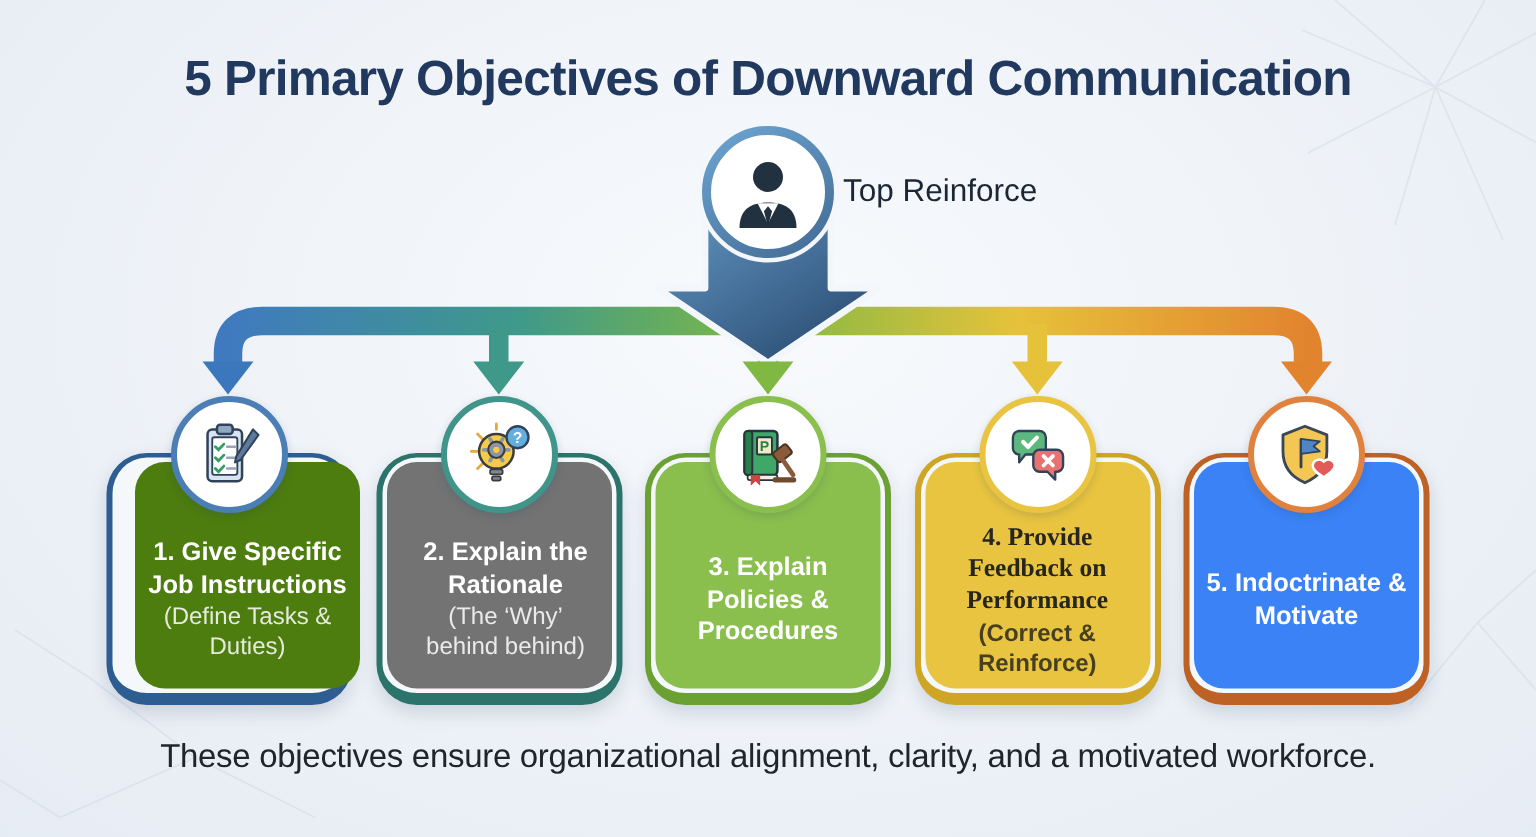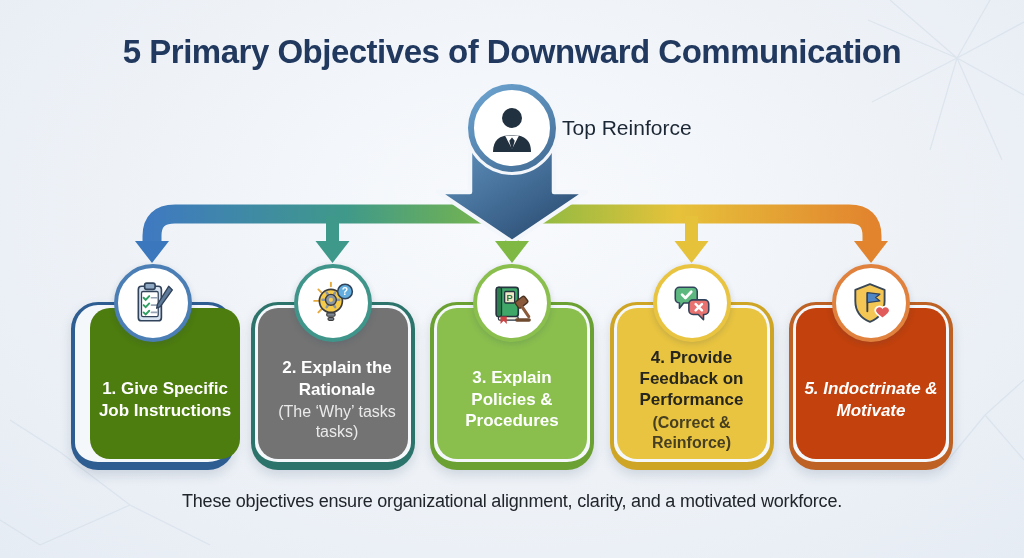--- a/index.html
+++ b/index.html
@@ -33,21 +33,21 @@
   .card-title{font-size:17px;font-weight:bold;line-height:1.26;}
   .card-sub{font-size:16px;line-height:1.24;margin-top:2px;}
   .card-circle{
     position:absolute;top:0;left:50%;transform:translateX(-50%);
     width:70px;height:70px;border-radius:50%;background:#ffffff;
     border:4px solid #999;display:flex;align-items:center;justify-content:center;
     box-shadow:0 2px 6px rgba(35,60,95,0.18);z-index:2;
   }
   .footer-text{
     position:absolute;top:491px;left:0;width:100%;text-align:center;
-    font-size:18px;font-weight:500;color:#20242b;letter-spacing:-0.2px;
+    font-size:22px;font-weight:500;color:#20242b;letter-spacing:-0.2px;
   }
 </style>
 </head>
 <body>
 
 <div class="stage">
 
   <svg class="bg-decor" width="1024" height="558" viewBox="0 0 1024 558">
     <g stroke="#cfdae6" stroke-width="1.2" opacity="0.55" fill="none">
       <path d="M957 58 L890 0 M957 58 L990 0 M957 58 L1024 22 M957 58 L1024 95 M957 58 L1002 160 M957 58 L930 150 M957 58 L872 102 M957 58 L868 20"></path>
@@ -116,20 +116,21 @@
           <path d="M20.5 24 h5.5" stroke="#97a4b5" stroke-width="1.6"></path>
           <path d="M13 31 l2 2 3.4-3.6" stroke="#2f9e62" stroke-width="1.8"></path>
           <path d="M20.5 31 h5.5" stroke="#97a4b5" stroke-width="1.6"></path>
         </g>
         <polygon points="37,6 40.5,9.5 29,25.5 25.5,27 26.3,23.2" fill="#5e7a9a" stroke="#31435a" stroke-width="1.3" stroke-linejoin="round"></polygon>
       </svg>
     </div>
     <div class="card-outer" style="border-color: rgb(46, 93, 146);">
       <div class="card-inner" style="background: #4d7c0f; margin-left: 12px;">
         <div class="card-title" style="color: rgb(255, 255, 255);">1. Give Specific Job Instructions</div>
+        <div class="card-sub" style="color: rgba(255, 255, 255, 0.85);">(Define Tasks &amp; Duties)</div>
       </div>
     </div>
   </div>
 
   <div class="card-wrap" style="left:250.5px;">
     <div class="card-circle" style="border-color: rgb(64, 149, 139);">
       <svg width="46" height="46" viewBox="0 0 44 44">
         <g stroke="#e5a93c" stroke-width="1.8" stroke-linecap="round">
           <path d="M8 9 l3 3 M4 20 h4.2 M8 31 l3 -3 M20 2.5 v3.5"></path>
         </g>
@@ -141,21 +142,21 @@
         <circle cx="20" cy="19" r="2" fill="#f7cb4a"></circle>
         <rect x="16" y="31.5" width="8" height="3.2" rx="1.2" fill="#7d8894" stroke="#3c3c3c" stroke-width="1.1"></rect>
         <rect x="17.2" y="36" width="5.6" height="2.6" rx="1.2" fill="#7d8894" stroke="#3c3c3c" stroke-width="1.1"></rect>
         <circle cx="33.5" cy="11" r="7" fill="#63aede" stroke="#31435a" stroke-width="1.5"></circle>
         <text x="33.5" y="14.6" text-anchor="middle" font-size="10" font-weight="bold" fill="#ffffff">?</text>
       </svg>
     </div>
     <div class="card-outer" style="border-color: rgb(44, 116, 107);">
       <div class="card-inner" style="background: #737373; padding-left: 16px;">
         <div class="card-title" style="color: rgb(255, 255, 255);">2. Explain the Rationale</div>
-        <div class="card-sub" style="color: rgba(255, 255, 255, 0.85);">(The ‘Why’ tasks tasks)</div>
+        <div class="card-sub" style="color: rgba(255, 255, 255, 0.85);">(The ‘Why’ behind behind)</div>
       </div>
     </div>
   </div>
 
   <div class="card-wrap" style="left:430px;">
     <div class="card-circle" style="border-color: rgb(138, 191, 78);">
       <svg width="46" height="46" viewBox="0 0 44 44">
         <rect x="7" y="7" width="21" height="28" rx="2.5" fill="#3fa868" stroke="#25343f" stroke-width="1.6"></rect>
         <rect x="7" y="7" width="5" height="28" rx="2" fill="#2c7d4c" stroke="#25343f" stroke-width="1.2"></rect>
         <rect x="15" y="11" width="9.5" height="11" rx="1" fill="#efe9c8" stroke="#25343f" stroke-width="1.2"></rect>
@@ -183,37 +184,37 @@
           <path d="M10 7 h13 a4 4 0 0 1 4 4 v7 a4 4 0 0 1 -4 4 h-8 l-5 5 v-5 a4 4 0 0 1 -4 -4? " fill="none" stroke="none"></path>
           <path d="M10 7 h13 a4 4 0 0 1 4 4 v7 a4 4 0 0 1 -4 4 h-9 l-4 5 v-5 h0 a4 4 0 0 1 -4 -4 v-7 a4 4 0 0 1 4 -4 Z" fill="#5cb87e"></path>
           <path d="M23 19 h11 a4 4 0 0 1 4 4 v6 a4 4 0 0 1 -4 4 h-1 v5 l-5 -5 h-5 a4 4 0 0 1 -4 -4 v-6 a4 4 0 0 1 4 -4 Z" fill="#e8726f"></path>
         </g>
         <path d="M12.5 14 l3.2 3.2 5.6 -6" fill="none" stroke="#ffffff" stroke-width="2.6" stroke-linecap="round" stroke-linejoin="round"></path>
         <path d="M25.5 23 l6 6 M31.5 23 l-6 6" stroke="#ffffff" stroke-width="2.4" stroke-linecap="round"></path>
       </svg>
     </div>
     <div class="card-outer" style="border-color: rgb(207, 165, 38);">
       <div class="card-inner" style="background: rgb(233, 196, 64);">
-        <div class="card-title" style="color: rgb(38, 38, 31);">4. Provide Feedback on Performance</div>
+        <div class="card-title" style="color: rgb(38, 38, 31); font-family: Liberation Serif, serif;">4. Provide Feedback on Performance</div>
         <div class="card-sub" style="color: rgba(42, 40, 28, 0.85); font-weight: bold;">(Correct &amp; Reinforce)</div>
       </div>
     </div>
   </div>
 
   <div class="card-wrap" style="left:789px;">
     <div class="card-circle" style="border-color: rgb(224, 129, 61);">
       <svg width="46" height="46" viewBox="0 0 44 44">
         <path d="M21 4 L35 9.5 V20 C35 30 29.5 36.5 21 40 C12.5 36.5 7 30 7 20 V9.5 Z" fill="#f4c654" stroke="#3a4856" stroke-width="1.8" stroke-linejoin="round"></path>
         <path d="M18.5 12.5 V30" stroke="#3a3f4a" stroke-width="1.8" stroke-linecap="round"></path>
         <polygon points="18.5,12 30.5,13.6 26.5,16.8 30.5,20 18.5,21.6" fill="#4f86c6" stroke="#31435a" stroke-width="1.2" stroke-linejoin="round"></polygon>
         <path d="M33 26.5 c-2.6-2.6-7-0.7-7 2.7 0 3 3.6 5.1 7 7.4 3.4-2.3 7-4.4 7-7.4 0-3.4-4.4-5.3-7-2.7 Z" fill="#e25b5b" stroke="#ffffff" stroke-width="1.6"></path>
       </svg>
     </div>
     <div class="card-outer" style="border-color: rgb(189, 97, 36);">
-      <div class="card-inner" style="background: #c2410c; font-style: italic;">
+      <div class="card-inner" style="background: #3b82f6;">
         <div class="card-title" style="color: rgb(255, 255, 255);">5. Indoctrinate &amp; Motivate</div>
       </div>
     </div>
   </div>
 
   <div class="footer-text">These objectives ensure organizational alignment, clarity, and a motivated workforce.</div>
 
 </div>
 
 </body></html>

